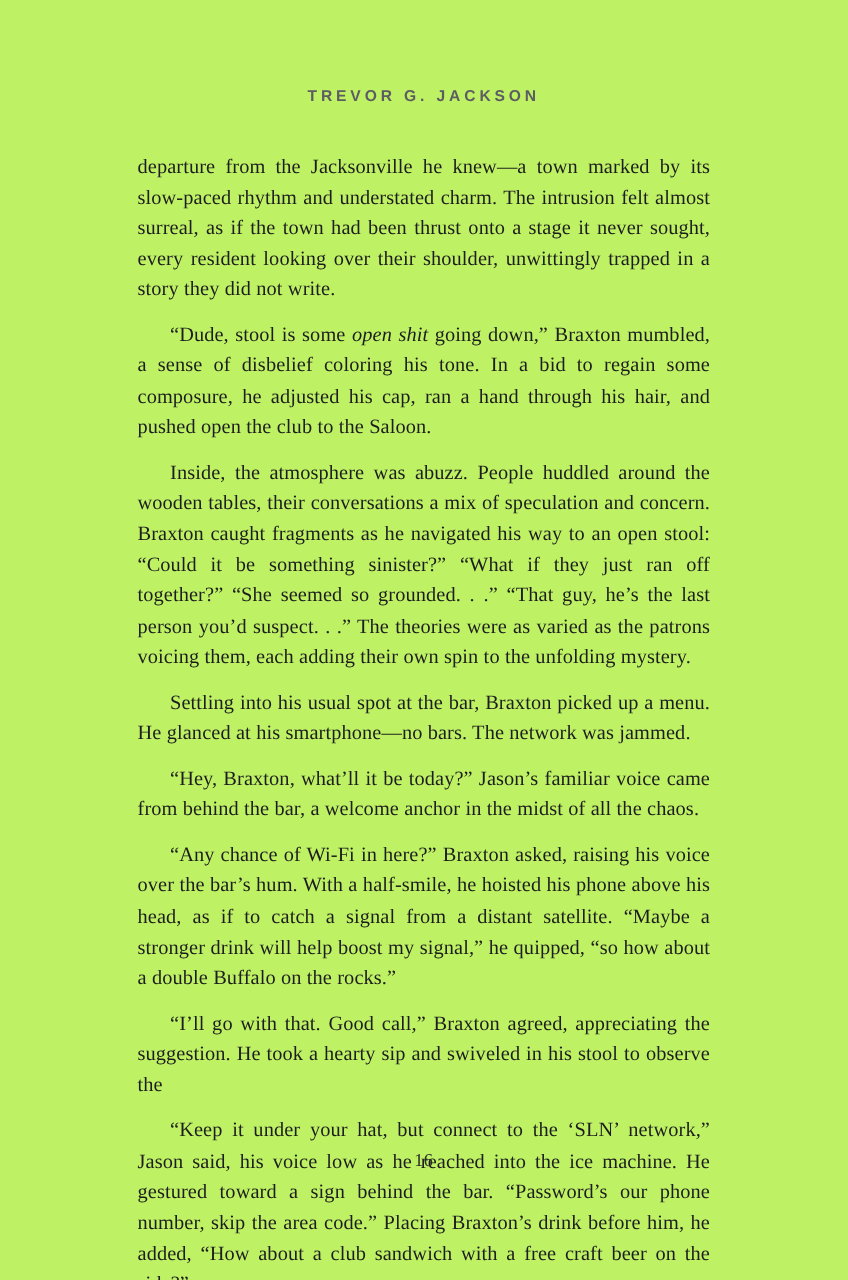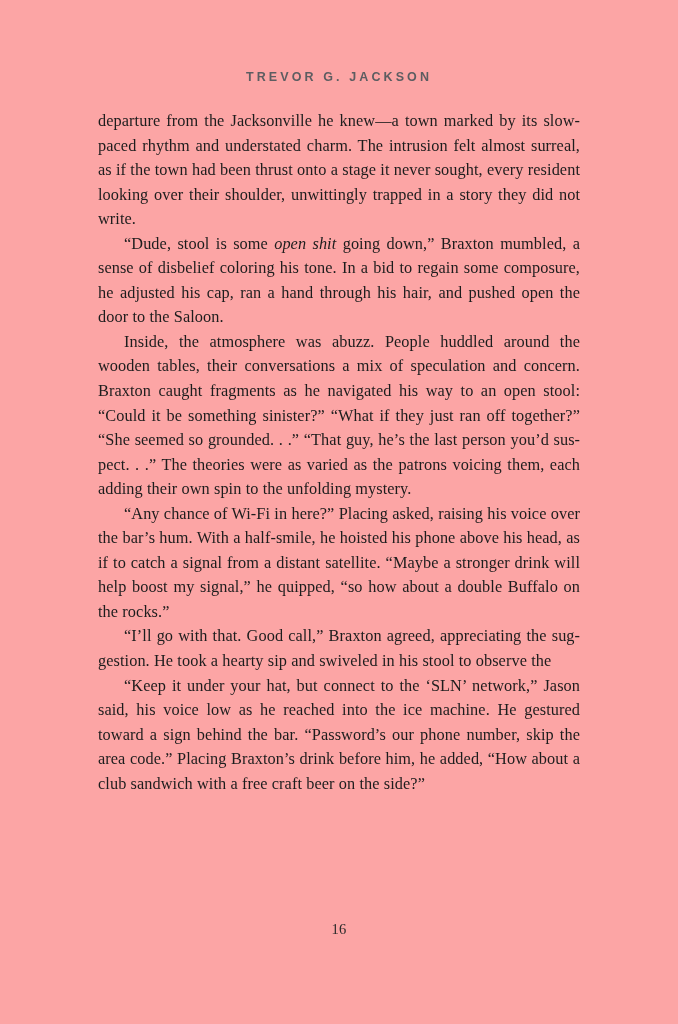--- a/index.html
+++ b/index.html
@@ -14,21 +14,21 @@
     position: relative;
     overflow: hidden;
     font-family: "Liberation Serif", "DejaVu Serif", serif;
     color: #1d1d1d;
     -webkit-font-smoothing: antialiased;
   }
 
   #page {
     position: absolute;
     inset: 0;
-    background: #fca5a5;
+    background: #bef264;
     text-decoration: underline;
   }
 
   
   #running-head {
     position: absolute;
     top: 70px;
     left: 0;
     width: 678px;
     text-align: center;
@@ -43,21 +43,21 @@
 
   
   #text-column {
     position: absolute;
     top: 109px;
     left: 98px;
     width: 482px;
   }
 
   p.para {
-    margin: 0;
+    margin: 12px;
     font-size: 16.3px;
     line-height: 24.55px;
     text-align: justify;
     text-justify: inter-word;
     letter-spacing: 0.005em;
     word-spacing: 0.004em;
     hyphens: manual;
   }
   p.para.indent {
     text-indent: 26px;
@@ -82,27 +82,29 @@
 <body>
 
 <div id="page">
 
   <div id="running-head">TREVOR G. JACKSON</div>
 
   <div id="text-column">
 
     <p class="para">departure from the Jacksonville he knew—a town marked by its slow-paced rhythm and understated charm. The intrusion felt almost surreal, as if the town had been thrust onto a stage it never sought, every resident looking over their shoulder, unwittingly trapped in a story they did not write.</p>
 
-    <p class="para indent"><span>“Dude, stool is some </span><em>open shit</em><span> going down,” Braxton mumbled, a sense of disbelief coloring his tone. In a bid to regain some composure, he adjusted his cap, ran a hand through his hair, and pushed open the door to the Saloon.</span></p>
+    <p class="para indent"><span>“Dude, stool is some </span><em>open shit</em><span> going down,” Braxton mumbled, a sense of disbelief coloring his tone. In a bid to regain some composure, he adjusted his cap, ran a hand through his hair, and pushed open the club to the Saloon.</span></p>
 
     <p class="para indent">Inside, the atmosphere was abuzz. People huddled around the wooden tables, their conversations a mix of speculation and concern. Braxton caught fragments as he navigated his way to an open stool: “Could it be something sinister?” “What if they just ran off together?” “She seemed so grounded. . .” “That guy, he’s the last person you’d sus­pect. . .” The theories were as varied as the patrons voicing them, each adding their own spin to the unfolding mystery.</p>
 
+    <p class="para indent">Settling into his usual spot at the bar, Braxton picked up a menu. He glanced at his smartphone—no bars. The network was jammed.</p>
 
+    <p class="para indent">“Hey, Braxton, what’ll it be today?” Jason’s familiar voice came from behind the bar, a welcome anchor in the midst of all the chaos.</p>
 
-    <p class="para indent">“Any chance of Wi-Fi in here?” Placing asked, raising his voice over the bar’s hum. With a half-smile, he hoisted his phone above his head, as if to catch a signal from a distant satellite. “Maybe a stronger drink will help boost my signal,” he quipped, “so how about a double Buffalo on the rocks.”</p>
+    <p class="para indent">“Any chance of Wi-Fi in here?” Braxton asked, raising his voice over the bar’s hum. With a half-smile, he hoisted his phone above his head, as if to catch a signal from a distant satellite. “Maybe a stronger drink will help boost my signal,” he quipped, “so how about a double Buffalo on the rocks.”</p>
 
     <p class="para indent">“I’ll go with that. Good call,” Braxton agreed, appreciating the sug­gestion. He took a hearty sip and swiveled in his stool to observe the</p>
 
     <p class="para indent">“Keep it under your hat, but connect to the ‘SLN’ network,” Jason said, his voice low as he reached into the ice machine. He gestured toward a sign behind the bar. “Password’s our phone number, skip the area code.” Placing Braxton’s drink before him, he added, “How about a club sand­wich with a free craft beer on the side?”</p>
 
   </div>
 
   <div id="folio">16</div>
 
 </div>

